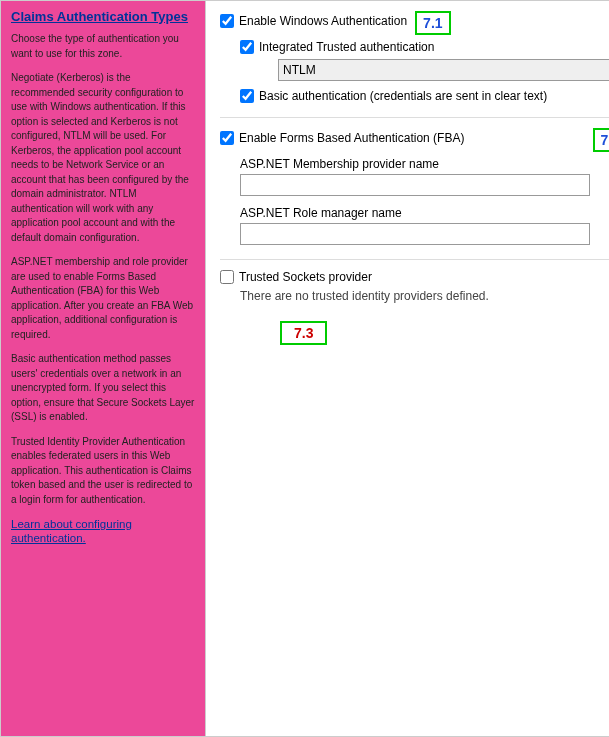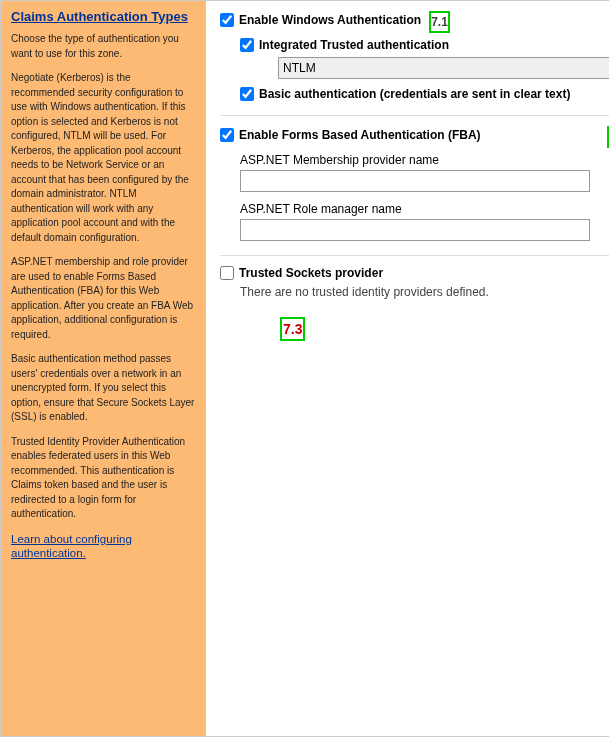--- a/index.html
+++ b/index.html
@@ -19,21 +19,21 @@
       display: flex;
       width: 609px;
       min-height: 737px;
       border: 1px solid #ccc;
     }
     .sidebar {
       width: 205px;
       min-width: 205px;
       padding: 8px 10px;
       border-right: 1px solid #ccc;
-      background: #fdba74;
+      background: #ec4899;
     }
     .sidebar-title {
       font-size: 13px;
       font-weight: bold;
       text-decoration: underline;
       color: #003399;
       margin-bottom: 8px;
     }
     .sidebar p {
       font-size: 10px;
@@ -60,21 +60,20 @@
       gap: 5px;
       margin-bottom: 5px;
     }
     .checkbox-row input[type="checkbox"] {
       width: 14px;
       height: 14px;
       margin: 0;
     }
     .checkbox-row label {
       font-size: 12px;
-      font-weight: bold;
     }
     .indent {
       margin-left: 20px;
     }
     .select-row {
       margin-left: 38px;
       margin-bottom: 8px;
     }
     .select-row select {
       width: 350px;
@@ -102,24 +101,24 @@
     }
     .trusted-text {
       margin-left: 20px;
       font-size: 12px;
       color: #444;
       margin-top: 3px;
     }
     .badge {
       display: inline-block;
       border: 2px solid #00cc00;
-      color: #404040;
+      color: #1d4ed8;
       font-weight: bold;
-      font-size: 12px;
-      padding: 2px 0;
+      font-size: 14px;
+      padding: 2px 6px;
       margin-left: 8px;
       vertical-align: middle;
     }
     .divider {
       border: none;
       border-top: 1px solid #ddd;
       margin: 10px 0;
     }
     .header-row {
       display: flex;
@@ -130,38 +129,38 @@
       display: flex;
       align-items: center;
       justify-content: space-between;
       margin-bottom: 5px;
     }
     .badge-73 {
       border: 2px solid #00cc00;
       color: #cc0000;
       font-weight: bold;
       font-size: 14px;
-      padding: 2px 1px;
+      padding: 2px 12px;
       display: inline-block;
       margin-top: 10px;
       margin-left: 60px;
     }
   </style>
 </head>
 <body>
 
 <div class="container">
 
   <div class="sidebar">
     <div class="sidebar-title">Claims Authentication Types</div>
     <p>Choose the type of authentication you want to use for this zone.</p>
     <p>Negotiate (Kerberos) is the recommended security configuration to use with Windows authentication. If this option is selected and Kerberos is not configured, NTLM will be used. For Kerberos, the application pool account needs to be Network Service or an account that has been configured by the domain administrator. NTLM authentication will work with any application pool account and with the default domain configuration.</p>
     <p>ASP.NET membership and role provider are used to enable Forms Based Authentication (FBA) for this Web application. After you create an FBA Web application, additional configuration is required.</p>
     <p>Basic authentication method passes users' credentials over a network in an unencrypted form. If you select this option, ensure that Secure Sockets Layer (SSL) is enabled.</p>
-    <p>Trusted Identity Provider Authentication enables federated users in this Web recommended. This authentication is Claims token based and the user is redirected to a login form for authentication.</p>
+    <p>Trusted Identity Provider Authentication enables federated users in this Web application. This authentication is Claims token based and the user is redirected to a login form for authentication.</p>
     <a href="#">Learn about configuring authentication.</a>
   </div>
 
   <div class="main">
 
     <div class="section">
       <div class="header-row">
         <div class="checkbox-row">
           <input type="checkbox" checked="" id="enableWinAuth" style="">
           <label for="enableWinAuth">Enable Windows Authentication</label>

